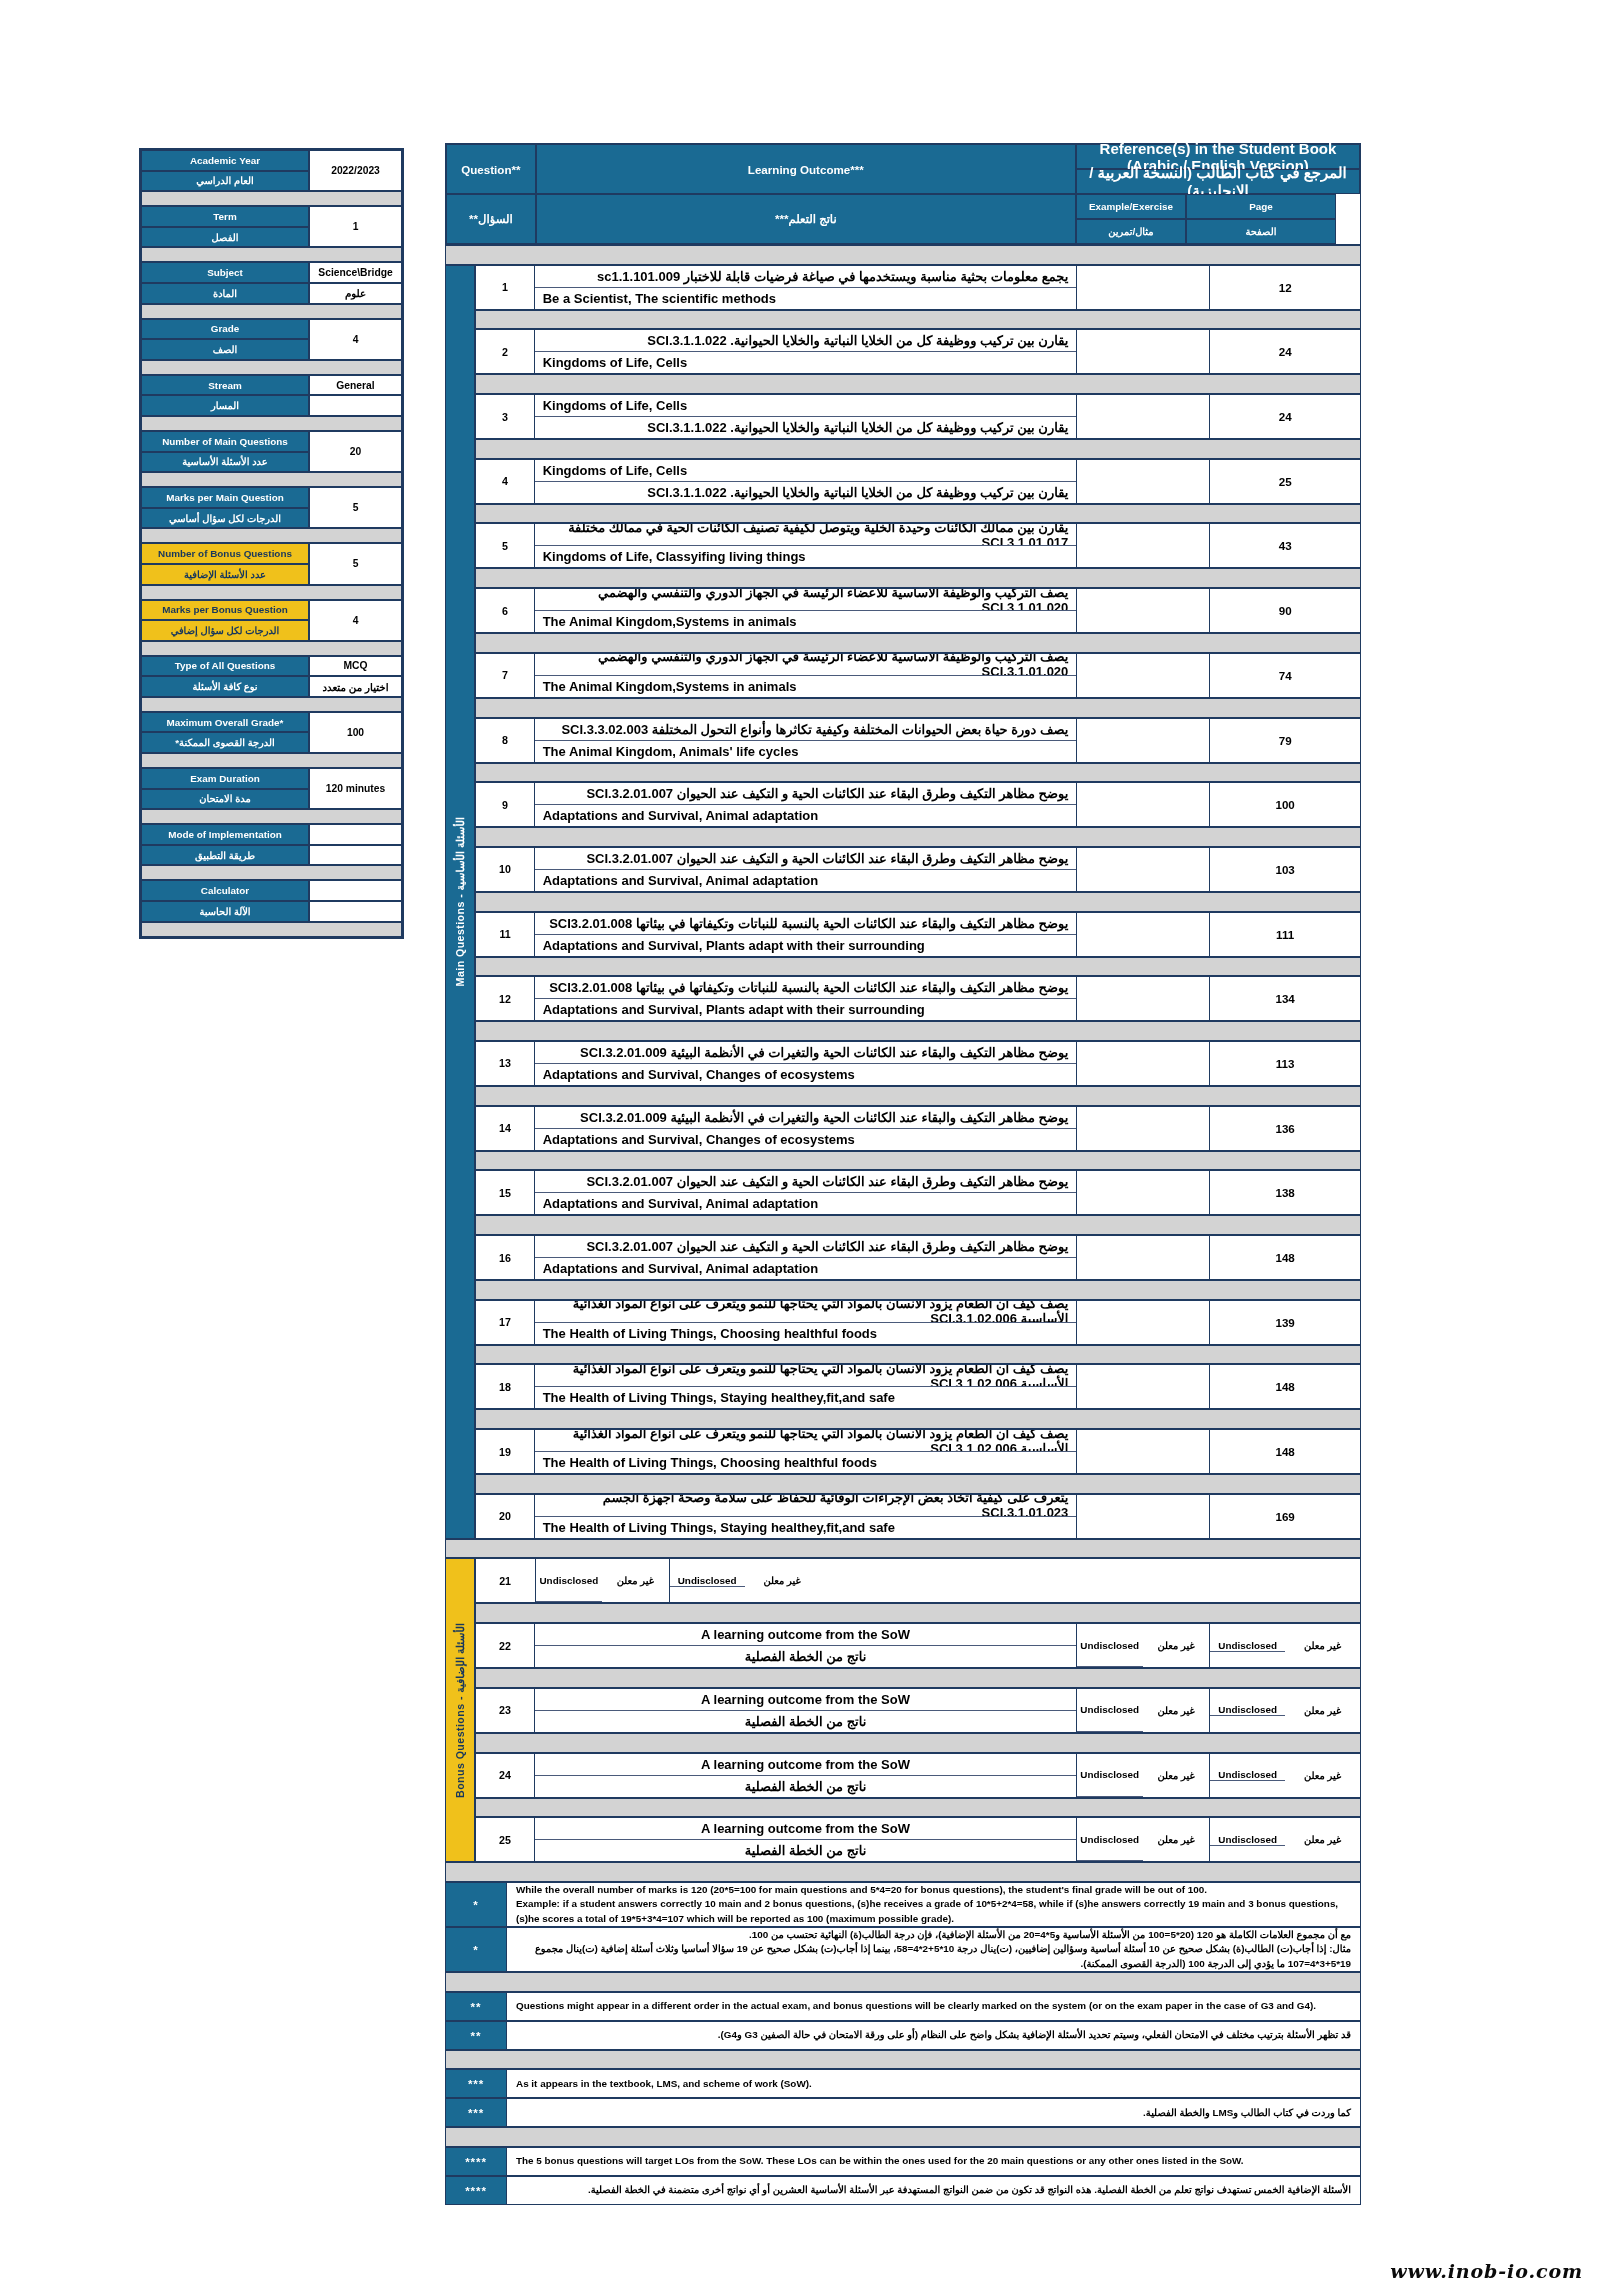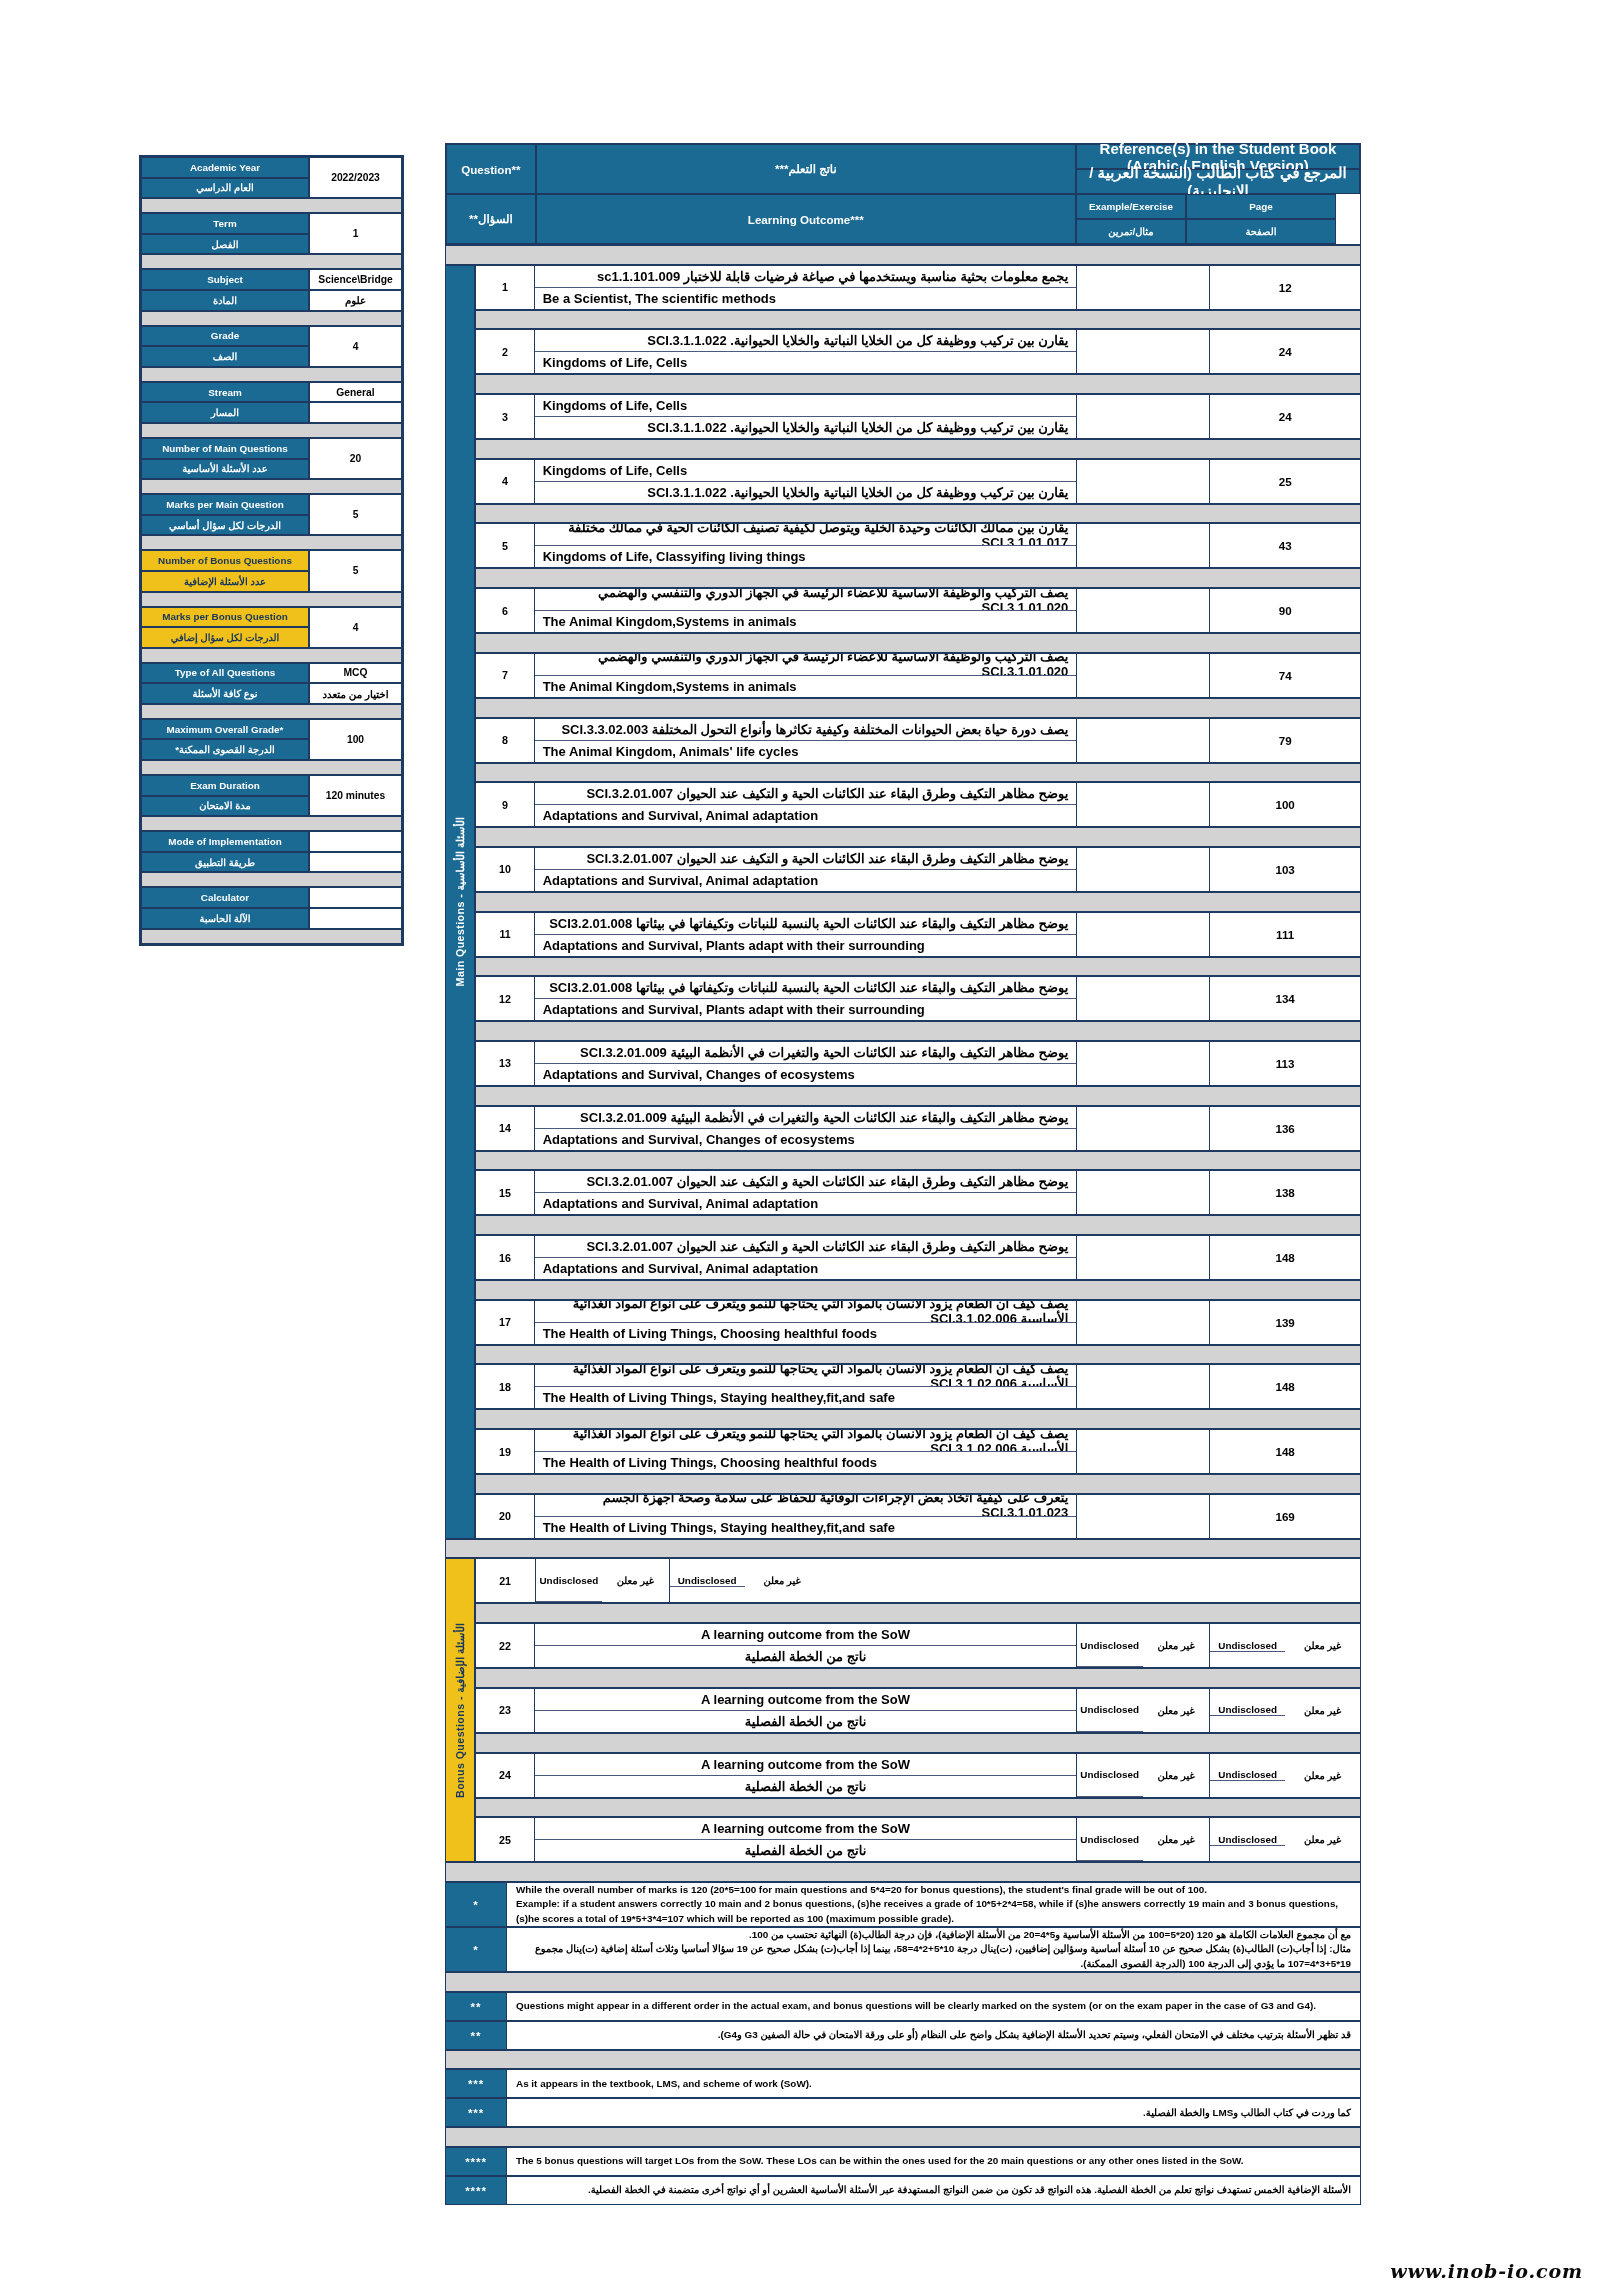--- a/index.html
+++ b/index.html
@@ -1,21 +1,21 @@
 <!DOCTYPE html>
 <html style="font-size:14.3px"><head>
 <meta charset="utf-8">
 <style>
   html,body{margin:0;padding:0;background:#fff;}
   *{box-sizing:border-box;}
   .page{position:relative;width:1621px;height:2293px;background:#ffffff;
         font-family:"Liberation Sans",sans-serif;font-weight:700;color:#000;overflow:hidden;}
 
   
-  .sidebar{position:absolute;left:139px;top:148px;width:265px;border:2.7px solid #1f3a60;background:#fff;margin-top:7px;}
+  .sidebar{position:absolute;left:139px;top:148px;width:265px;border:2.7px solid #1f3a60;background:#fff;}
   .sb-field{display:flex;}
   .sb-labels{width:168px;display:flex;flex-direction:column;}
   .sb-label{flex:1;min-height:20.6px;display:flex;align-items:center;justify-content:center;
             background:#1a6a93;color:#fff;font-size:9.9px;border:0.9px solid #1f3a60;text-align:center;padding:0.9px 3.6px;}
   .sb-label.gold{background:#f0c11b;color:#17375d;}
   .sb-values{flex:1;display:flex;flex-direction:column;}
   .sb-value{flex:1;min-height:20.6px;display:flex;align-items:center;justify-content:center;
             font-size:10.3px;border:0.9px solid #1f3a60;background:#fff;text-align:center;padding:0.9px 2.7px;}
   .sb-sep{height:15px;background:#d3d3d3;border:0.9px solid #1f3a60;}
 
@@ -225,22 +225,22 @@
     </div>
 
   <div class="table">
 
     <div class="t-header">
       <div class="th-col q">
         <div class="th-cell">Question**</div>
         <div class="th-cell" dir="rtl">السؤال**</div>
       </div>
       <div class="th-col lo">
+        <div class="th-cell">Learning Outcome***</div>
         <div class="th-cell" dir="rtl">ناتج التعلم***</div>
-        <div class="th-cell">Learning Outcome***</div>
       </div>
       <div class="th-col ref">
         <div class="th-cell ref-row">Reference(s) in the Student Book (Arabic / English Version)</div>
         <div class="th-cell ref-row" dir="rtl">المرجع في كتاب الطالب (النسخة العربية / الانجليزية)</div>
         <div class="th-sub">
           <div class="th-subcol ex">
             <div class="th-cell">Example/Exercise</div>
             <div class="th-cell" dir="rtl">مثال/تمرين</div>
           </div>
           <div class="th-subcol pg">

